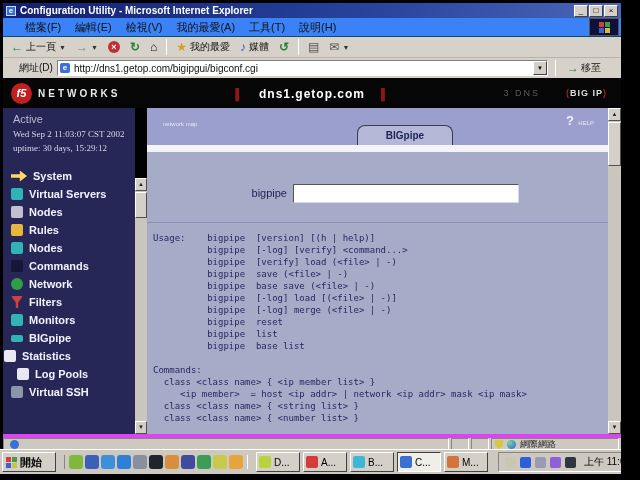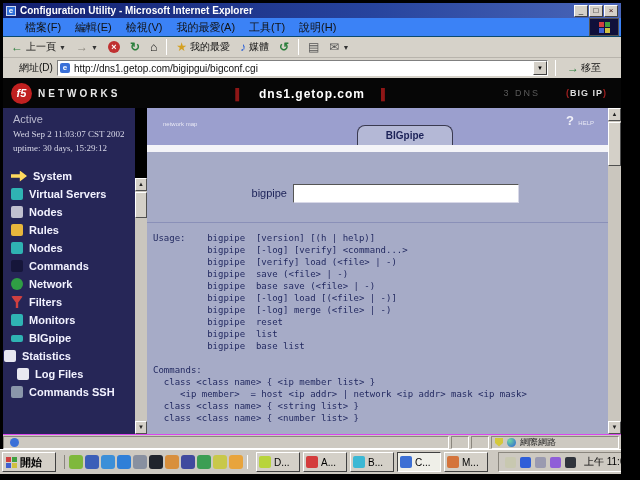--- a/index.html
+++ b/index.html
@@ -103,21 +103,21 @@
   .bp-label { position:absolute; left:85px; width:55px; text-align:right; font-size:11px; color:#1c2258; top:3px; }
   .bp-input { position:absolute; left:146px; top:0; width:226px; height:19px; background:#fff;
     border:1px solid; border-color:#555 #d8d8e8 #d8d8e8 #555; font-size:11px; padding:0 3px;
     font-family:"Liberation Sans", sans-serif; }
   .divider { position:absolute; left:0; top:70px; width:100%; height:1px; background:#8a90b8; }
   #console { position:absolute; left:6px; top:80px; width:448px;
     font-family:"DejaVu Sans Mono", monospace; font-size:9px; line-height:12px;
     color:#1f265e; white-space:pre; }
   
   #statusbar { position:absolute; left:3px; top:434px; width:618px; height:15px; background:#cdc9c1;
-    border-top:1px solid #d946ef; display:flex; align-items:center; font-size:9px; color:#222; }
+    border-top:4px solid #d946ef; display:flex; align-items:flex-start; font-size:9px; color:#222; }
   .st-panel { height:13px; border:1px solid; border-color:#8a867e #fff #fff #8a867e;
     display:flex; align-items:center; padding:0 3px; margin-right:2px; }
   .st-main { flex:1; }
   .st-small { width:18px; }
   .st-zone { width:128px; gap:4px; }
   .globe-ico { width:9px; height:9px; border-radius:50%;
     background:radial-gradient(circle at 30% 30%, #6fd8a0, #2b5fd8); }
   .shield-ico { width:8px; height:9px; background:#d4c83c; clip-path:polygon(0 0,100% 0,100% 60%,50% 100%,0 60%); }
   .st-doc { width:9px; height:9px; border-radius:50%; background:#3a70d8; margin:0 3px; }
   
@@ -290,25 +290,25 @@
       <div class="side-item">
         <span class="s-ico" style="height: 7px; background: rgb(47, 179, 179);"></span>
         <span class="lbl">BIGpipe</span>
         </div>
       <div class="side-item" style="padding-left:1px">
         <span class="s-ico" style="background: rgb(232, 232, 240);"></span>
         <span class="lbl">Statistics</span>
         </div>
       <div class="side-item" style="padding-left:14px">
         <span class="s-ico" style="background: rgb(232, 232, 240);"></span>
-        <span class="lbl">Log Files</span>
+        <span class="lbl">Log Pools</span>
         </div>
       <div class="side-item">
         <span class="s-ico" style="background: rgb(138, 150, 170);"></span>
-        <span class="lbl">Commands SSH</span>
+        <span class="lbl">Virtual SSH</span>
         </div>
     </div>
   </div>
 
   <div class="scrollcol" id="side-scroll">
     <div class="sb-btn sb-up">▲</div>
     <div class="sb-thumb" style="top:14px;height:26px;"></div>
     <div class="sb-btn sb-dn">▼</div>
   </div>
 

